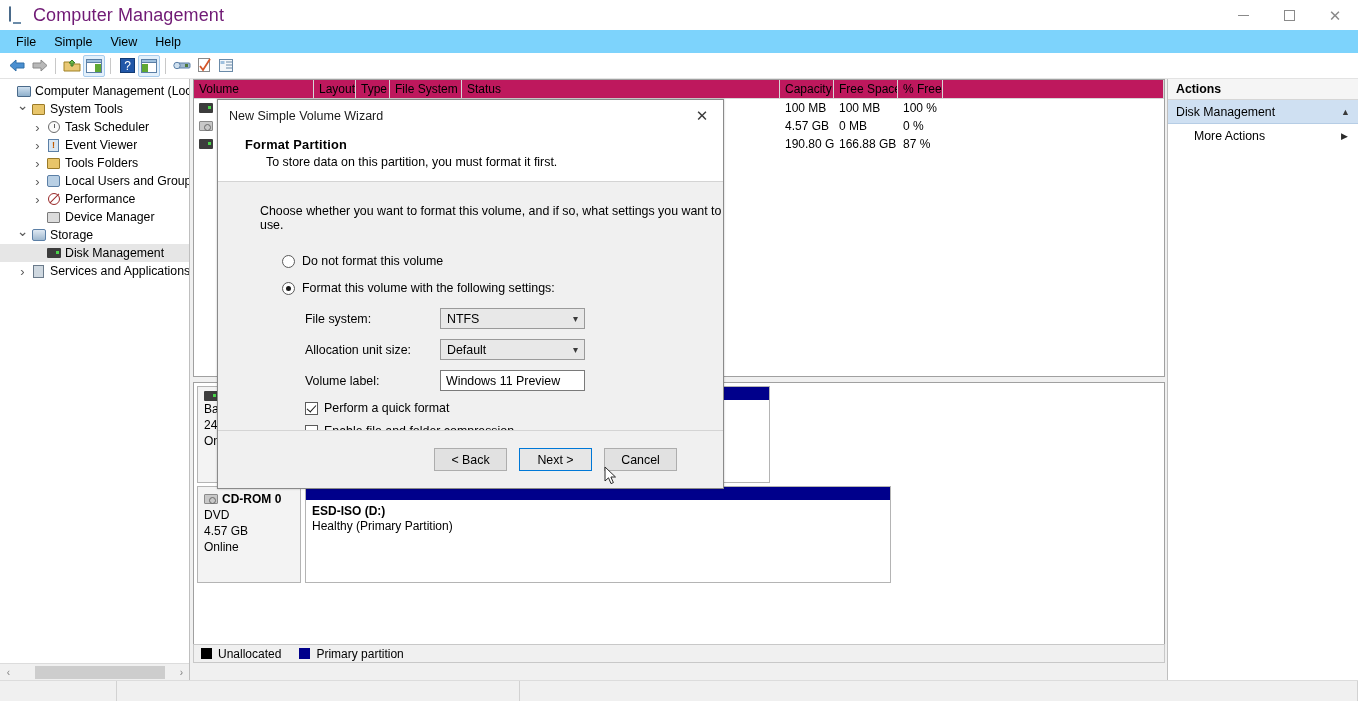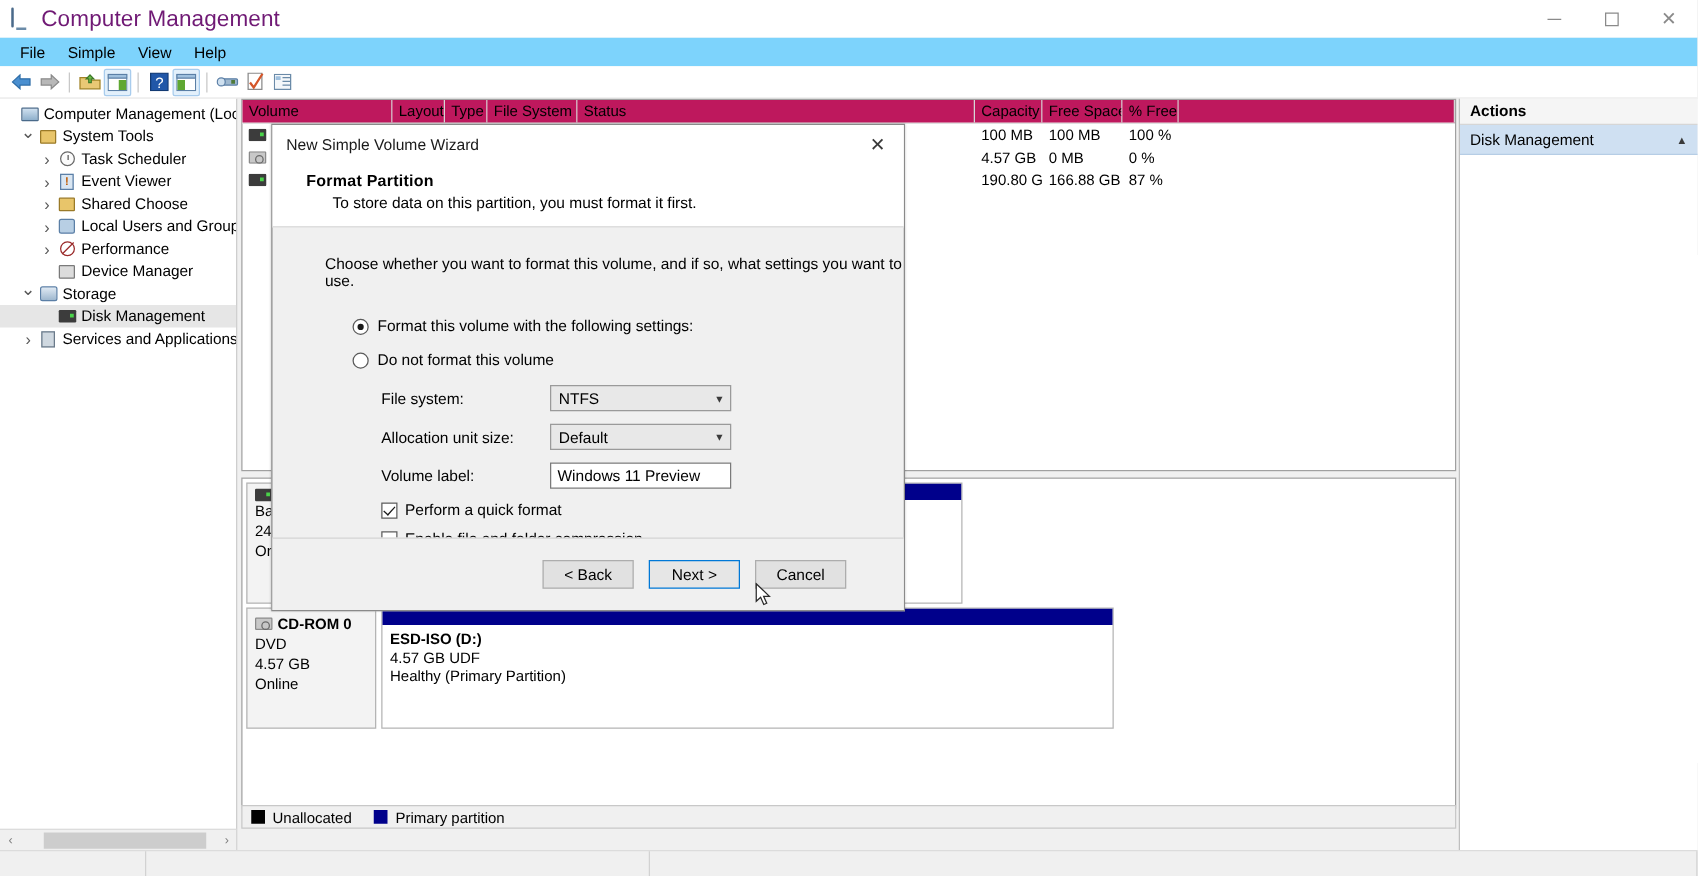--- a/index.html
+++ b/index.html
@@ -393,21 +393,21 @@
           <span class="node-icon">
             <span class="ic-event"></span>
           </span>
           <span class="node-label">Event Viewer</span>
         </div>
         <div class="tree-row" style="padding-left: 30px;">
           <span class="twisty closed"></span>
           <span class="node-icon">
             <span class="ic-folder"></span>
           </span>
-          <span class="node-label">Shared Choose</span>
+          <span class="node-label">Tools Folders</span>
         </div>
         <div class="tree-row" style="padding-left: 30px;">
           <span class="twisty closed"></span>
           <span class="node-icon">
             <span class="ic-users"></span>
           </span>
           <span class="node-label">Local Users and Groups</span>
         </div>
         <div class="tree-row" style="padding-left: 30px;">
           <span class="twisty closed"></span>
@@ -550,21 +550,20 @@
             </div>
             <div>DVD</div>
             <div>4.57 GB</div>
             <div>Online</div>
           </div>
           <div class="disk-parts">
             <div class="part" style="width: 586px;">
               <div class="bar primary"></div>
               <div class="ptext">
                 <div class="ptitle">ESD-ISO  (D:)</div>
-                <div>4.57 GB UDF</div>
                 <div>Healthy (Primary Partition)</div>
               </div>
             </div>
           </div>
         </div>
       </div>
 
     <div id="legend">
         <div class="lg-item">
           <span class="lg-sw" style="background: rgb(0, 0, 0);"></span>
@@ -576,20 +575,24 @@
         </div>
       </div>
   </div>
 
   <div id="actionpane">
     <div id="act-header">Actions</div>
     <div class="act-group">
       <span>Disk Management</span>
       <span class="caret">▲</span>
     </div>
+    <div class="act-item">
+      <span>More Actions</span>
+      <span class="caret">▶</span>
+    </div>
   </div>
 </div>
 
 <div id="statusbar">
   <div class="seg" style="width:117px"></div>
   <div class="seg" style="width:403px"></div>
   <div class="seg" style="flex:1"></div>
 </div>
 
 <div id="wizard">
@@ -600,27 +603,27 @@
 
   <div id="wz-header">
     <div class="h1">Format Partition</div>
     <div class="h2">To store data on this partition, you must format it first.</div>
   </div>
 
   <div id="wz-content">
     <div id="wz-intro">Choose whether you want to format this volume, and if so, what settings you want to use.</div>
 
     <div class="radio-line">
+      <span class="radio"></span>
+      <span>Do not format this volume</span>
+    </div>
+
+    <div class="radio-line">
       <span class="radio checked"></span>
       <span>Format this volume with the following settings:</span>
-    </div>
-
-    <div class="radio-line">
-      <span class="radio"></span>
-      <span>Do not format this volume</span>
     </div>
 
     <div class="field-row">
       <span class="field-label">File system:</span>
       <div class="combo">
         <span>NTFS</span>
         <span class="chev">▾</span>
       </div>
     </div>
 

